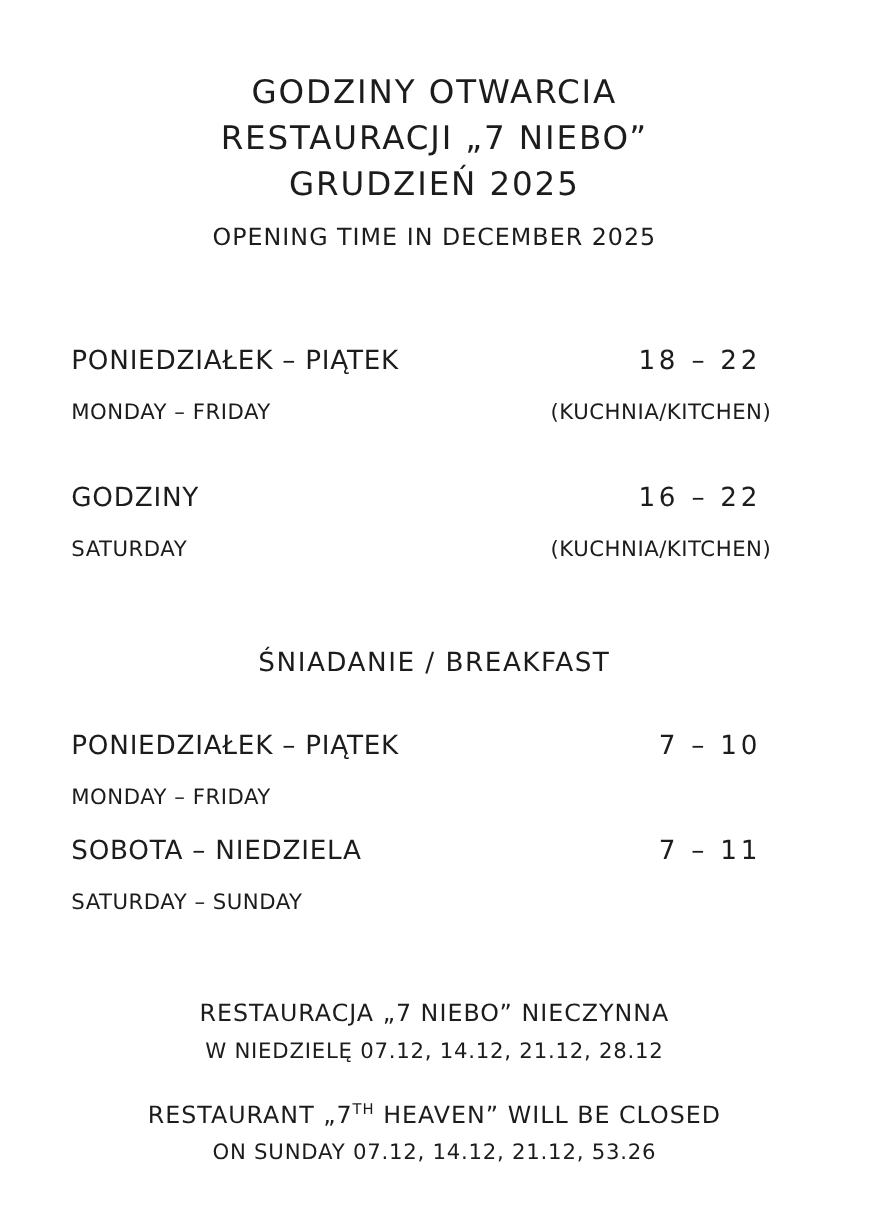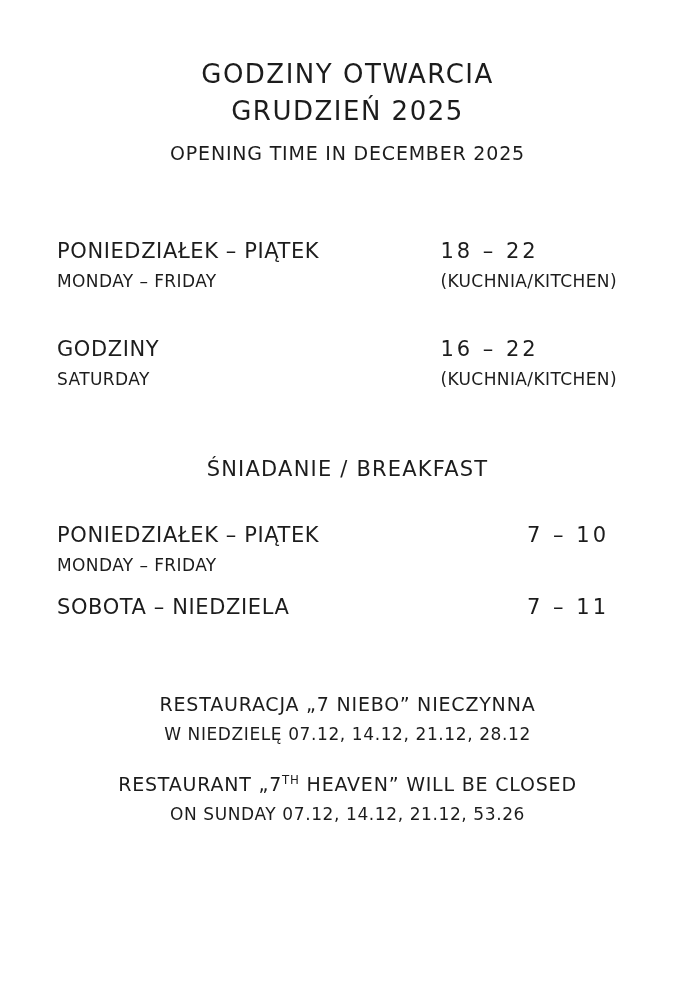--- a/index.html
+++ b/index.html
@@ -17,25 +17,25 @@
   
   .title-block { margin-top: 56px; text-align: center; }
   .title-line { font-size: 26px; line-height: 37px; letter-spacing: 1.5px; font-weight: 500; }
   .subtitle-block { margin-top: 8px; text-align: center; }
   .subtitle-line { font-size: 19px; line-height: 30px; letter-spacing: 0.8px; }
   sup { font-size: 0.62em; vertical-align: super; }
 
   
   .hours { padding-left: 57px; padding-right: 78px; }
   .hours.dinner { margin-top: 70px; }
-  .hours-row { display: grid; grid-template-columns: 1fr auto; row-gap: 6px; }
+  .hours-row { display: grid; grid-template-columns: 1fr auto; row-gap: 18px; }
   .hours.dinner .hours-row + .hours-row { margin-top: 44px; }
   .days-pl { font-size: 21px; line-height: 26px; letter-spacing: 0.6px; white-space: nowrap; }
   .days-en { font-size: 17px; line-height: 22px; letter-spacing: 0.4px; white-space: nowrap; }
-  .time { font-size: 21px; line-height: 26px; letter-spacing: 3px; padding-right: 8px; white-space: nowrap; }
+  .time { font-size: 21px; line-height: 26px; letter-spacing: 3px; text-align: right; padding-right: 8px; white-space: nowrap; }
   .note { font-size: 17px; line-height: 22px; letter-spacing: 0.4px; text-align: right; white-space: nowrap; }
 
   
   .breakfast-heading { margin-top: 66px; text-align: center; font-size: 21px; line-height: 26px; letter-spacing: 1.2px; }
   .hours.breakfast { margin-top: 40px; }
   .hours.breakfast .hours-row + .hours-row { margin-top: 18px; }
 
   
   .closed-block { text-align: center; }
   .closed-pl { margin-top: 62px; }
@@ -43,20 +43,21 @@
   .closed-line-main { font-size: 19px; line-height: 32px; letter-spacing: 0.8px; }
   .closed-line-sub  { font-size: 17px; line-height: 28px; letter-spacing: 0.6px; text-align: center; }
 </style>
 </head>
 <body>
 
 <div class="page">
 
   <header class="title-block">
     <div class="title-line">GODZINY OTWARCIA</div>
+    <div class="title-line">RESTAURACJI „7 NIEBO”</div>
     <div class="title-line">GRUDZIEŃ 2025</div>
   </header>
 
   <div class="subtitle-block">
     <div class="subtitle-line">OPENING TIME IN DECEMBER 2025</div>
   </div>
 
   <section class="hours dinner">
     <div class="hours-row">
       <div class="days-pl">PONIEDZIAŁEK – PIĄTEK</div>
@@ -77,20 +78,21 @@
   <section class="hours breakfast">
     <div class="hours-row">
       <div class="days-pl">PONIEDZIAŁEK – PIĄTEK</div>
       <div class="time">7 – 10</div>
       <div class="days-en">MONDAY – FRIDAY</div>
       <div class="note"></div>
     </div>
     <div class="hours-row">
       <div class="days-pl">SOBOTA – NIEDZIELA</div>
       <div class="time">7 – 11</div>
+      <div class="days-en">SATURDAY – SUNDAY</div>
       <div class="note"></div>
     </div>
   </section>
 
   <footer class="closed-block">
     <div class="closed-pl">
       <div class="closed-line-main">RESTAURACJA „7 NIEBO” NIECZYNNA</div>
       <div class="closed-line-sub">W NIEDZIELĘ 07.12, 14.12, 21.12, 28.12</div>
     </div>
     <div class="closed-en">

